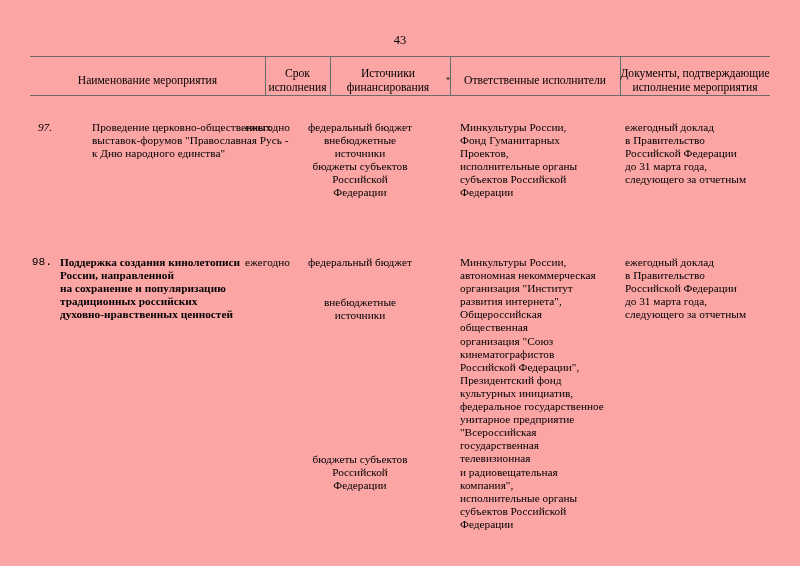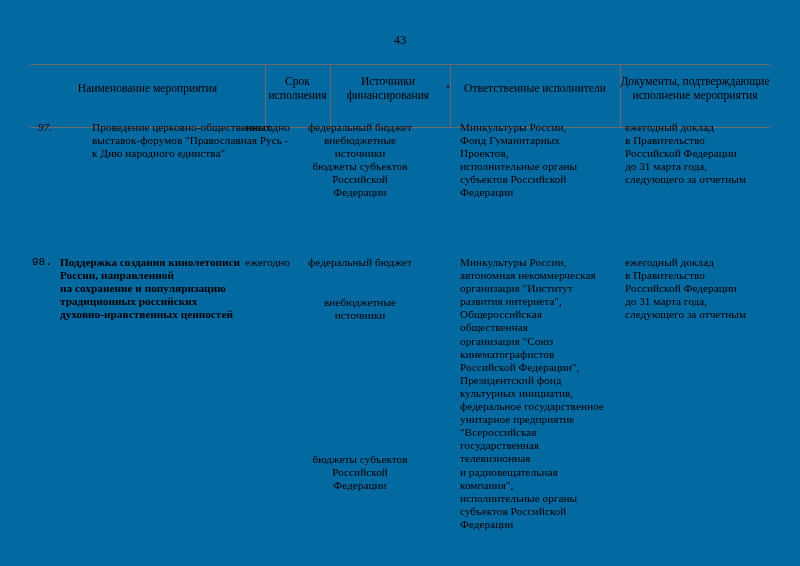--- a/index.html
+++ b/index.html
@@ -9,42 +9,42 @@
   }
   body {
     font-family: "Liberation Serif", "DejaVu Serif", serif;
     color: #000000;
     -webkit-font-smoothing: antialiased;
   }
   #page {
     position: relative;
     width: 800px;
     height: 566px;
-    background: #0369a1;
+    background: #fca5a5;
     overflow: hidden;
   }
 
   
   .page-number {
     position: absolute;
     top: 33px;
     left: 0;
     width: 800px;
     text-align: center;
     font-size: 12.5px;
     line-height: 14px;
   }
 
   
   .table-head {
     position: absolute;
     left: 30px;
-    top: 64px;
+    top: 56px;
     width: 740px;
-    height: 64px;
+    height: 40px;
     border-top: 1.1px solid #6b6b6b;
     border-bottom: 1.1px solid #6b6b6b;
     box-sizing: border-box;
   }
   .vsep {
     position: absolute;
     top: 0;
     bottom: 0;
     width: 0;
     border-left: 1.1px solid #6b6b6b;

